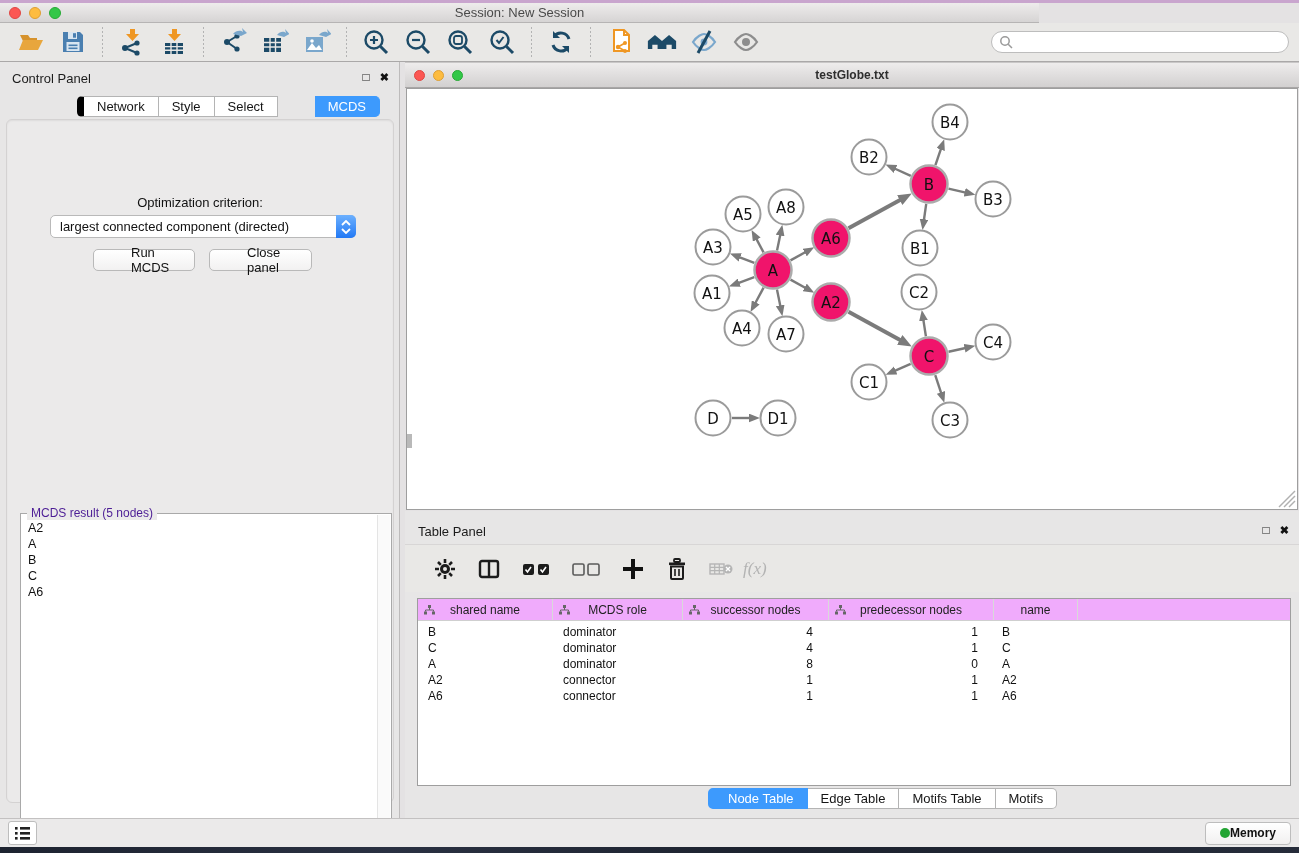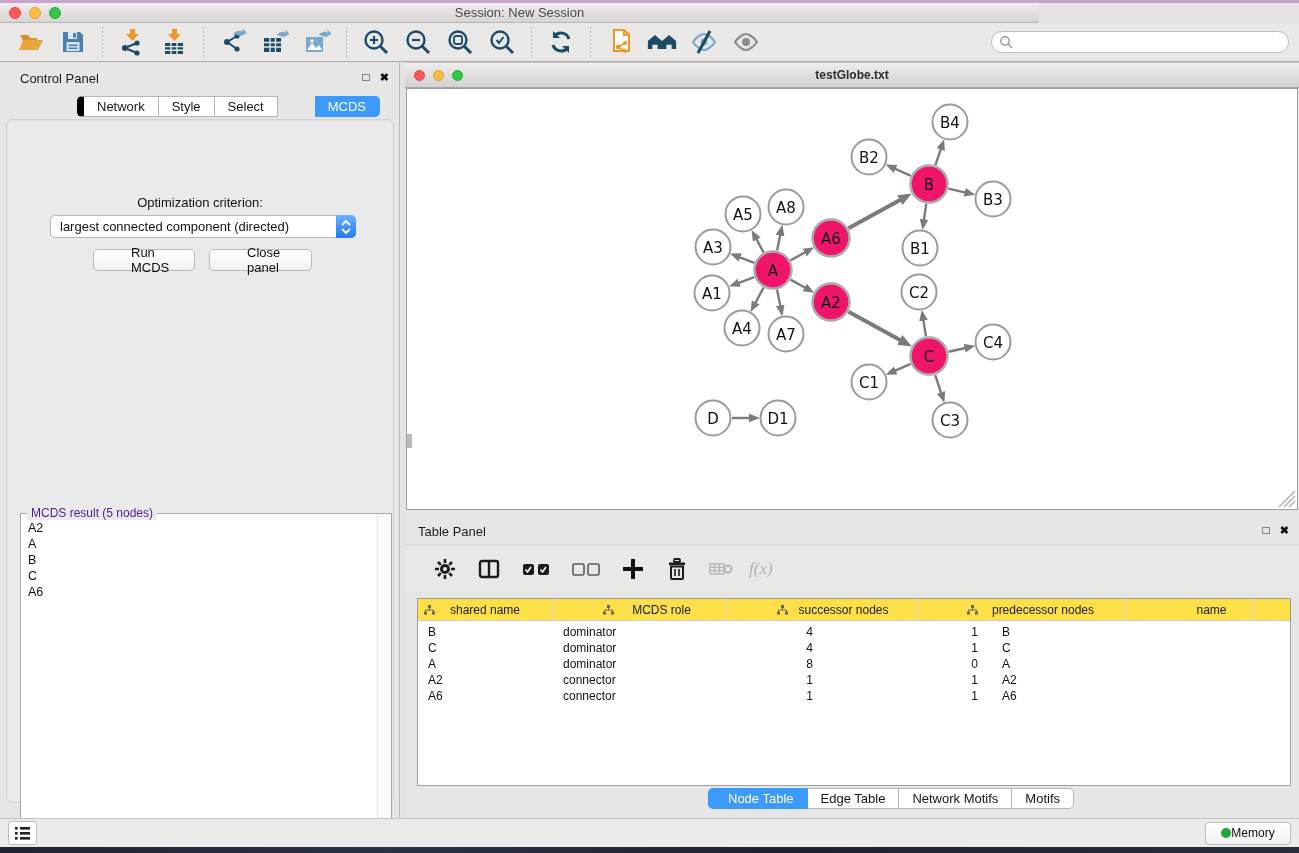--- a/index.html
+++ b/index.html
@@ -25,21 +25,21 @@
   .tbicon { width:30px; height:30px; display:flex; align-items:center; justify-content:center; margin:0 6px; }
   .tbsep { width:1px; height:30px; margin:0 8px;
     background-image:linear-gradient(#b3b3b3 50%, rgba(0,0,0,0) 50%); background-size:1px 4px; }
   #search-wrap { margin-left:auto; width:298px; height:22px; background:#fff;
     border:1px solid #bdbdbd; border-radius:12px; display:flex; align-items:center; padding-left:7px; }
   #search-input { border:none; outline:none; flex:1; height:18px; font-size:12px; background:transparent; }
 
   
   #control-panel { left:0; top:62px; width:400px; height:756px; background:#e7e6e6; border-right:1px solid #bdbbbb; }
   #cp-header { position:absolute; left:0; top:8px; width:100%; height:18px; }
-  #cp-title { position:absolute; left:12px; top:1px; font-size:13px; color:#1c1c1c;margin-left:8px; }
+  #cp-title { position:absolute; left:12px; top:1px; font-size:13px; color:#1c1c1c; }
   .panel-btns { position:absolute; right:10px; top:0; display:flex; gap:10px; align-items:center; }
   .float-glyph { font-size:12px; color:#222; line-height:14px; }
   .close-glyph { font-size:11px; font-weight:bold; color:#111; line-height:14px; }
 
   .seg { display:flex; }
   #control-tabs { position:absolute; left:77px; top:34px; }
   .seg .tab { background:#fff; border:1px solid #b4b4b4; border-left:none; padding:2px 13px 3px;
     font-size:13px; color:#151515; height:21px; display:flex; align-items:center; }
   .seg .tab:first-child { border-left:7px solid #000000; border-radius:5px 0 0 5px; }
   .seg .tab:last-child { border-radius:0 5px 5px 0; }
@@ -78,46 +78,46 @@
     background:#fff; border:1px solid #9e9e9e; }
   #graph-svg { position:absolute; left:0; top:0; }
   #net-left-nub { position:absolute; left:0; top:345px; width:5px; height:14px; background:#b9b9b9; }
 
   
   #table-panel { left:405px; top:511px; width:894px; height:307px; background:#e7e6e6; }
   #tp-title { position:absolute; left:13px; top:13px; font-size:13px; color:#1c1c1c; }
   #tp-toolbar { position:absolute; left:0; top:33px; width:100%; height:48px; background:#e9e8e6;
     border-top:1px solid #d8d6d6; display:flex; align-items:center; padding-left:18px; }
   .tpicon { width:26px; height:26px; display:flex; align-items:center; justify-content:center; margin:0 9px; }
-  .fx-label { font-size:17px; font-style:italic; font-family:"Liberation Serif",serif; color:#b3b3b3; margin-left:6px; }
+  .fx-label { font-size:17px; font-style:italic; font-family:"Liberation Serif",serif; color:#b3b3b3; }
 
   #node-table { position:absolute; left:12px; top:87px; width:874px; height:188px;
     background:#fff; border:1px solid #9e9e9e; overflow:hidden; }
   .trow { display:grid; grid-template-columns:135px 130px 146px 165px 84px 1fr; }
-  #table-header { height:22px; background:#fde047; border-bottom:1px solid #cfcfcf;gap:44px; }
+  #table-header { height:22px; background:#f0abfc; border-bottom:1px solid #cfcfcf; }
   .hcell { position:relative; display:flex; align-items:center; justify-content:center;
     font-size:12px; color:#222; border-right:1px solid #d9d9d9; }
   .hcell:last-child { border-right:none; }
   .hcell .hicon { position:absolute; left:6px; top:6px; }
   .tcell { font-size:12px; color:#111; line-height:16px; white-space:nowrap; }
   .tcell.l { padding-left:10px; }
   .tcell.r { text-align:right; padding-right:16px; }
   .tcell.n { padding-left:8px; }
   #table-rows { padding-top:3px; }
 
   #table-tabs { position:absolute; left:266px; top:277px; }
 
   
   #status-bar { left:0; top:818px; width:1299px; height:29px; background:#ebeaea; border-top:1px solid #c3c1c1;
     display:flex; align-items:center; }
   #list-btn { width:29px; height:24px; margin-left:8px; background:#fff; border:1px solid #bdbdbd;
     border-radius:3px; display:flex; align-items:center; justify-content:center; }
   #memory-btn { margin-left:auto; margin-right:8px; width:86px; height:23px;
     background:linear-gradient(#ffffff,#f1f0f0); border:1px solid #bdbdbd; border-radius:4px;
-    display:flex; align-items:center; justify-content:center; font-size:12px; color:#111; }
+    display:flex; align-items:center; justify-content:center; font-size:12px; color:#111;font-weight:bold; }
   #memory-dot { width:10px; height:10px; border-radius:50%; background:#23a433; }
   #wallpaper-bottom { left:0; top:847px; width:1299px; height:6px;
     background:linear-gradient(90deg,#1d2330,#2a3142 30%,#1c222e 60%,#262c3a); }
 </style>
 </head>
 <body>
 
 <div id="wallpaper-top" class="abs"></div>
 
 <div id="titlebar" class="abs">
@@ -596,21 +596,21 @@
           <div class="tcell r">1</div>
           <div class="tcell r">1</div>
           <div class="tcell n">A6</div>
         </div>
       </div>
   </div>
 
   <div id="table-tabs" class="seg">
       <div class="tab sel">Node Table</div>
       <div class="tab">Edge Table</div>
-      <div class="tab">Network Motifs</div>
+      <div class="tab">Motifs Table</div>
       <div class="tab">Motifs</div>
     </div>
 </div>
 
 <div id="status-bar" class="abs">
   <div id="list-btn">
     <svg width="15" height="13" viewBox="0 0 15 13">
         <g fill="#222">
           <rect x="0" y="0" width="2.6" height="2.6"></rect>
           <rect x="5" y="0" width="10" height="2.6"></rect>

